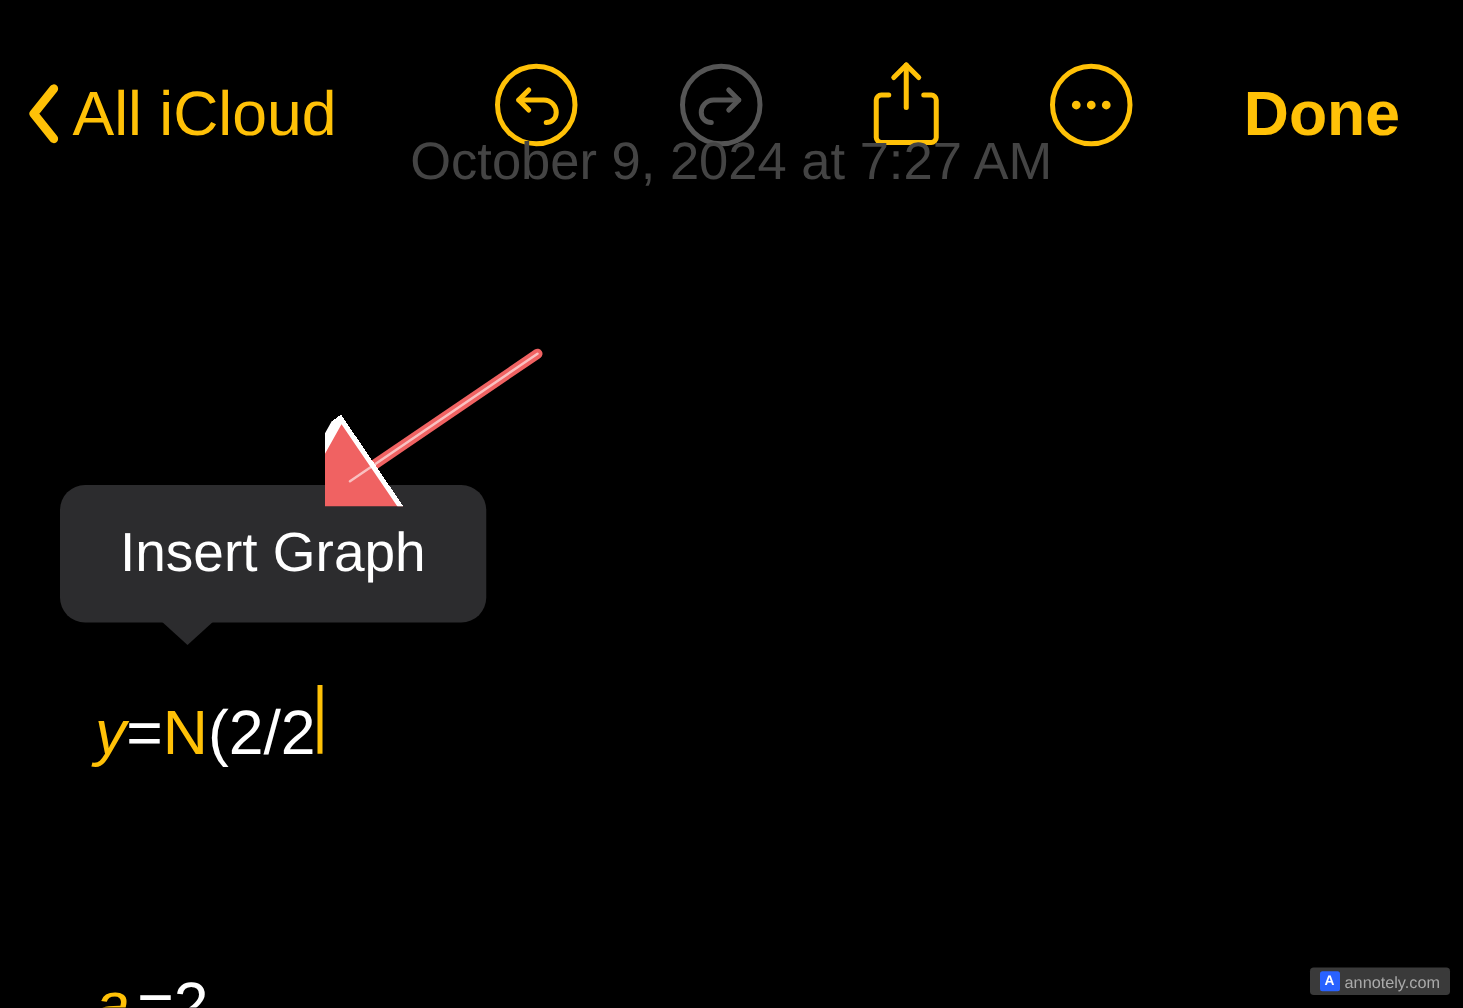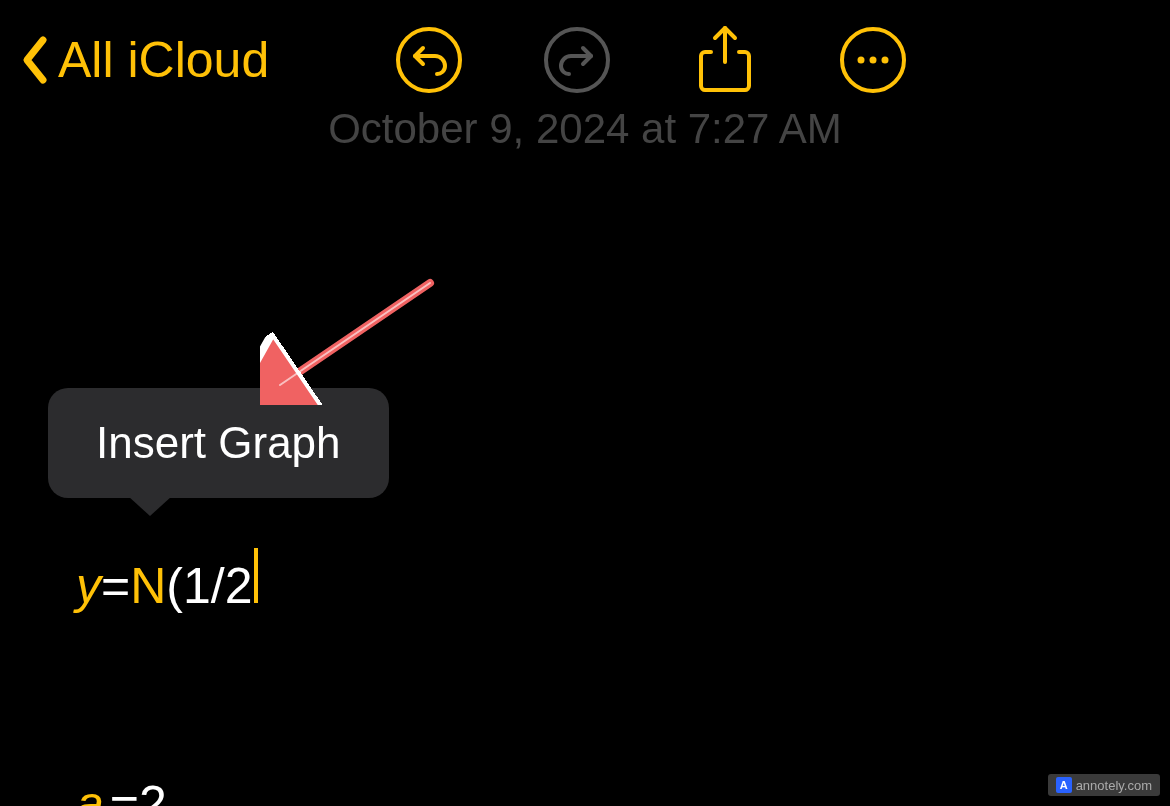--- a/index.html
+++ b/index.html
@@ -10,21 +10,21 @@
     body {
       width: 1170px;
       height: 806px;
       background: #000000;
       font-family: -apple-system, BlinkMacSystemFont, "Helvetica Neue", sans-serif;
       position: relative;
       overflow: hidden;
     }
     .toolbar {
       display: flex;
-      align-items: center;
+      align-items: flex-end;
       height: 120px;
       padding: 0 20px;
       position: relative;
     }
     .back-group {
       display: flex;
       align-items: center;
       gap: 10px;
       cursor: pointer;
     }
@@ -212,20 +212,21 @@
     <div class="icon-btn">
       <svg width="68" height="68" viewBox="0 0 68 68" fill="none">
         <circle cx="34" cy="34" r="31" stroke="#FFC107" stroke-width="4"></circle>
         <circle cx="22" cy="34" r="3.5" fill="#FFC107"></circle>
         <circle cx="34" cy="34" r="3.5" fill="#FFC107"></circle>
         <circle cx="46" cy="34" r="3.5" fill="#FFC107"></circle>
       </svg>
     </div>
   </div>
 
+  <div class="done-btn">Done</div>
 </div>
 
 <div class="timestamp">October 9, 2024 at 7:27 AM</div>
 
 <div class="tooltip">
   <span>Insert Graph</span>
 </div>
 
 <div class="arrow-annotation">
   <svg width="180" height="130" viewBox="0 0 180 130">
@@ -236,21 +237,21 @@
     </defs>
     <line x1="170" y1="8" x2="20" y2="110" stroke="#F06262" stroke-width="8" stroke-linecap="round" marker-end="url(#arrowhead)"></line>
     <line x1="170" y1="8" x2="20" y2="110" stroke="#ffffff" stroke-width="2" stroke-linecap="round" opacity="0.6"></line>
   </svg>
 </div>
 
 <div class="equation-line">
   <span class="eq-y">y</span>
   <span class="eq-rest">=</span>
   <span class="eq-n">N</span>
-  <span class="eq-rest">(1/2</span>
+  <span class="eq-rest">(2/2</span>
   <span class="cursor"></span>
 </div>
 
 <div class="bottom-text">
   <span class="bt-a">a</span>
   <span class="bt-rest">=2</span>
 </div>
 
 <div class="annotely-badge">
   <span class="logo">A</span>

